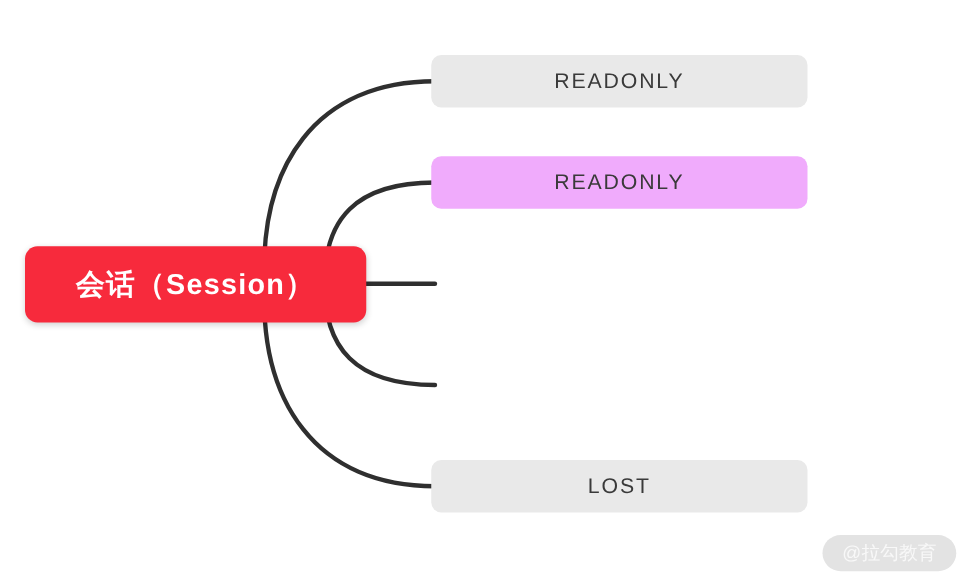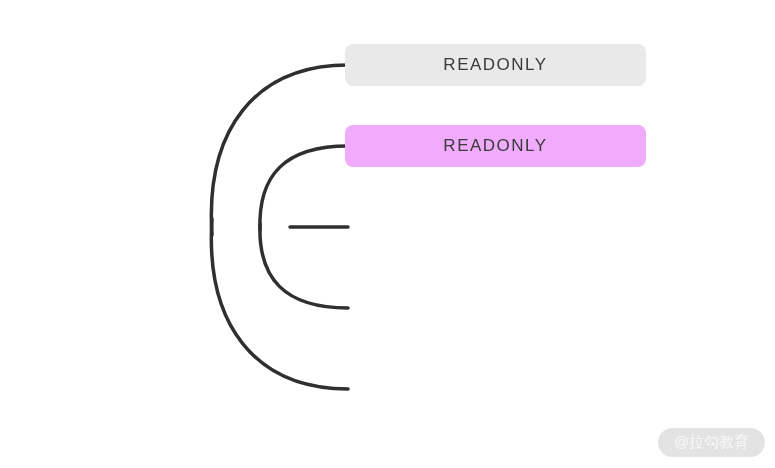--- a/index.html
+++ b/index.html
@@ -62,25 +62,31 @@
 <div class="canvas" style="background: rgb(255, 255, 255);">
 
   <svg class="connectors" viewBox="0 0 775 468" xmlns="http://www.w3.org/2000/svg">
     <path d="M 212 235 C 205 130, 255 65, 348 65" fill="none" stroke-width="3.5" stroke-linecap="round" stroke="#2F2F2F"></path>
     <path d="M 260 230 C 258 175, 285 146, 348 146" fill="none" stroke-width="3.5" stroke-linecap="round" stroke="#2F2F2F"></path>
     <path d="M 290 227 L 348 227" fill="none" stroke-width="3.5" stroke-linecap="round" stroke="#2F2F2F"></path>
     <path d="M 260 224 C 258 279, 285 308, 348 308" fill="none" stroke-width="3.5" stroke-linecap="round" stroke="#2F2F2F"></path>
     <path d="M 212 219 C 205 324, 255 389, 348 389" fill="none" stroke-width="3.5" stroke-linecap="round" stroke="#2F2F2F"></path>
   </svg>
 
+  <div class="root-node" style="background: rgb(247, 42, 60); color: rgb(255, 255, 255);">
+    <span>会话（Session）</span>
+  </div>
 
   <div class="child-node pos-1" style="background: rgb(233, 233, 233); color: rgb(58, 58, 58);">
     <span>READONLY</span>
   </div>
   <div class="child-node pos-2" style="background: #f0abfc; color: rgb(58, 58, 58);">
     <span>READONLY</span>
+  </div>
+  <div class="child-node pos-5" style="background: rgb(233, 233, 233); color: rgb(58, 58, 58);">
+    <span>LOST</span>
   </div>
 
   <div class="watermark" style="background: rgb(227, 227, 227); color: rgb(248, 248, 248);">
     <span>@拉勾教育</span>
   </div>
 
 </div>
 
 </body></html>

